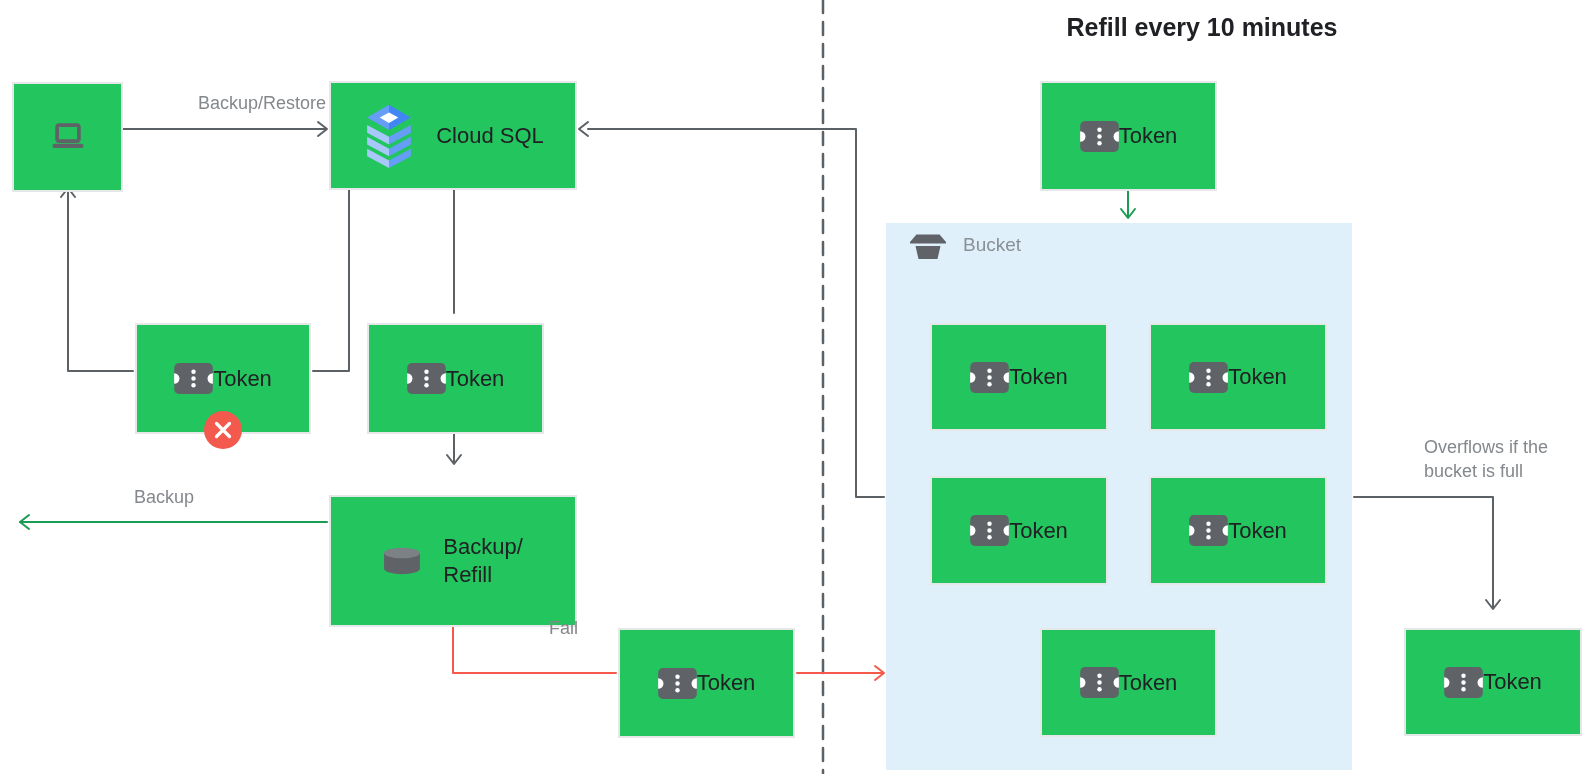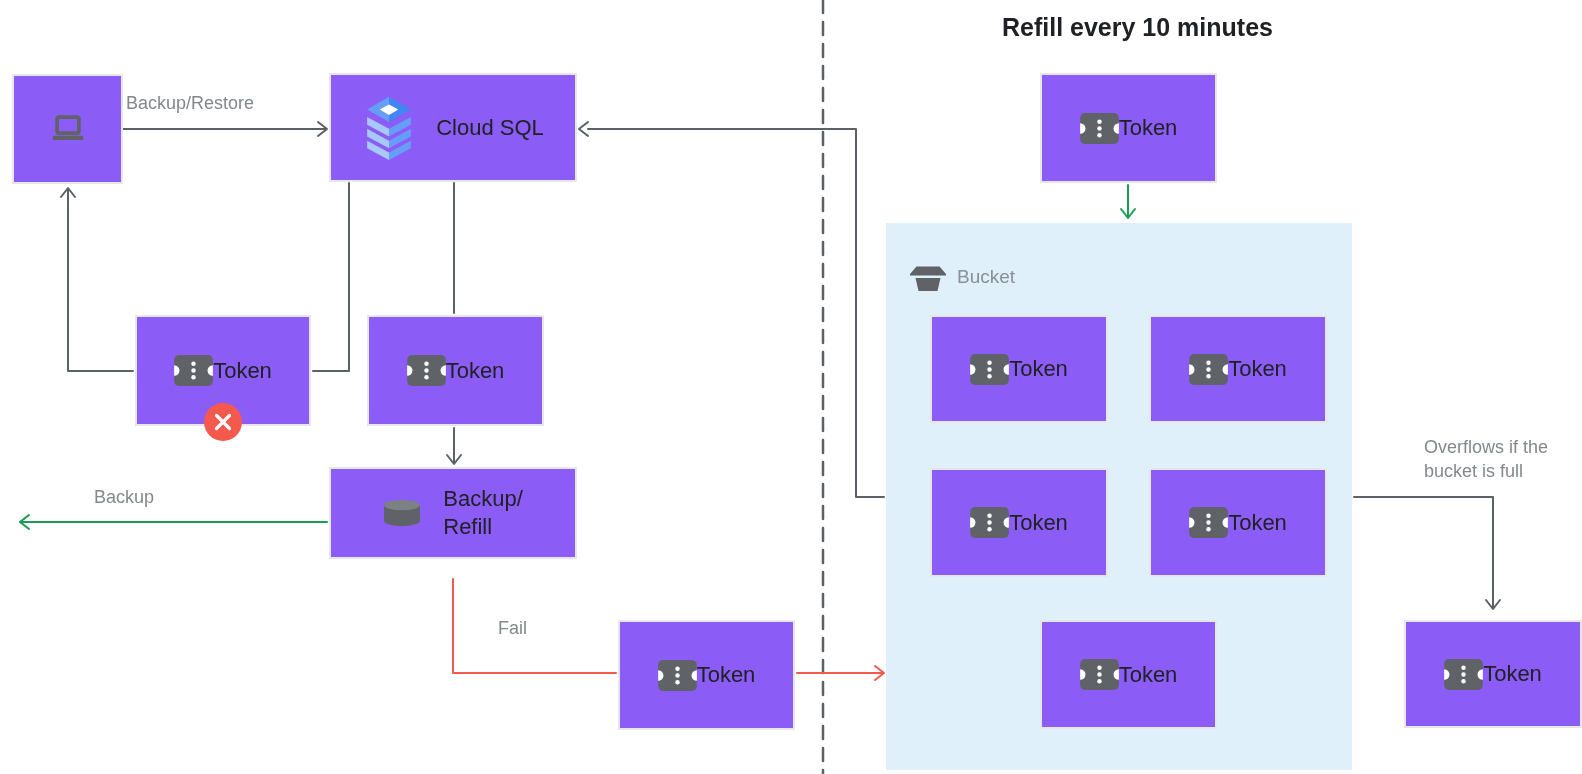--- a/index.html
+++ b/index.html
@@ -3,42 +3,42 @@
 <meta charset="utf-8">
 <style>
   html,body { margin:0; padding:0; background:#ffffff; }
   #canvas {
     position:relative; width:1582px; height:774px; overflow:hidden;
     background:#ffffff; font-family:"Liberation Sans", sans-serif;
   }
   #connectors { position:absolute; left:0; top:0; width:1582px; height:774px; }
 
   .node {
-    position:absolute; background:#8b5cf6; border:2px solid #e6e7e9;
-    box-sizing:border-box; display:flex; align-items:center; justify-content:center;
+    position:absolute; background:#22c55e; border:2px solid #e6e7e9;
+    box-sizing:border-box; display:flex; align-items:center; justify-content:center;margin-top:8px;
   }
   .row { display:flex; align-items:center; }
   .token-node .row { }
   .node-label { font-size:22px; color:#202124; white-space:nowrap; }
   .two-line { font-size:22px; color:#202124; line-height:28px; }
 
   .bucket {
     position:absolute; left:886px; top:223px; width:466px; height:547px;
     background:#dff0fb;
   }
   .bucket-header {
-    position:absolute; left:24px; top:40px; display:flex; align-items:center; gap:11px;text-align:right;
+    position:absolute; left:24px; top:8px; display:flex; align-items:center; gap:17px;text-align:right;
   }
   .bucket-header .bh-label { font-size:19px; color:#8a9095; }
 
   .edge-label { position:absolute; color:#84888c; font-size:18px; }
-  .center { text-align:left; }
+  .center { text-align:right; }
 
   .title {
-    position:absolute; left:1002px; top:13px; width:400px; text-align:left;
+    position:absolute; left:1002px; top:13px; width:400px; text-align:center;
     font-size:25px; font-weight:bold; color:#202124;
   }
 
   .err-badge {
     position:absolute; left:50%; bottom:-17px; transform:translateX(-50%);
     width:38px; height:38px;
   }
 </style>
 </head>
 <body>
@@ -153,21 +153,21 @@
 
   <div class="node token-node" style="left:367px;top:315px;width:177px;height:111px">
     <div class="row">
       <svg width="39" height="31" viewBox="0 0 40 32">
           <use href="#sym-token"></use>
         </svg>
       <span class="node-label">Token</span>
     </div>
   </div>
 
-  <div class="node" style="left:329px;top:467px;width:248px;height:92px">
+  <div class="node" style="left:329px;top:487px;width:248px;height:132px">
     <div class="row" style="gap:22px">
       <svg width="38" height="28" viewBox="0 0 36 26">
           <use href="#sym-db"></use>
         </svg>
       <div class="two-line">
         <div>Backup/</div>
         <div>Refill</div>
       </div>
     </div>
   </div>

